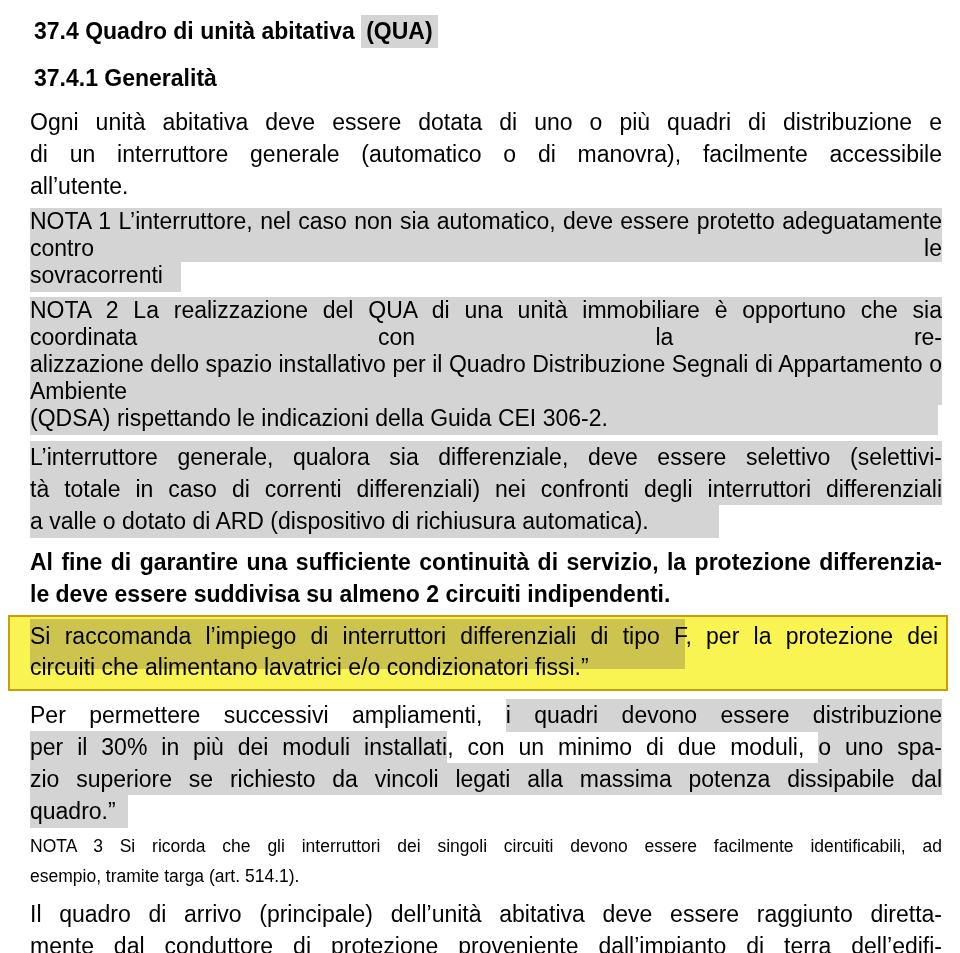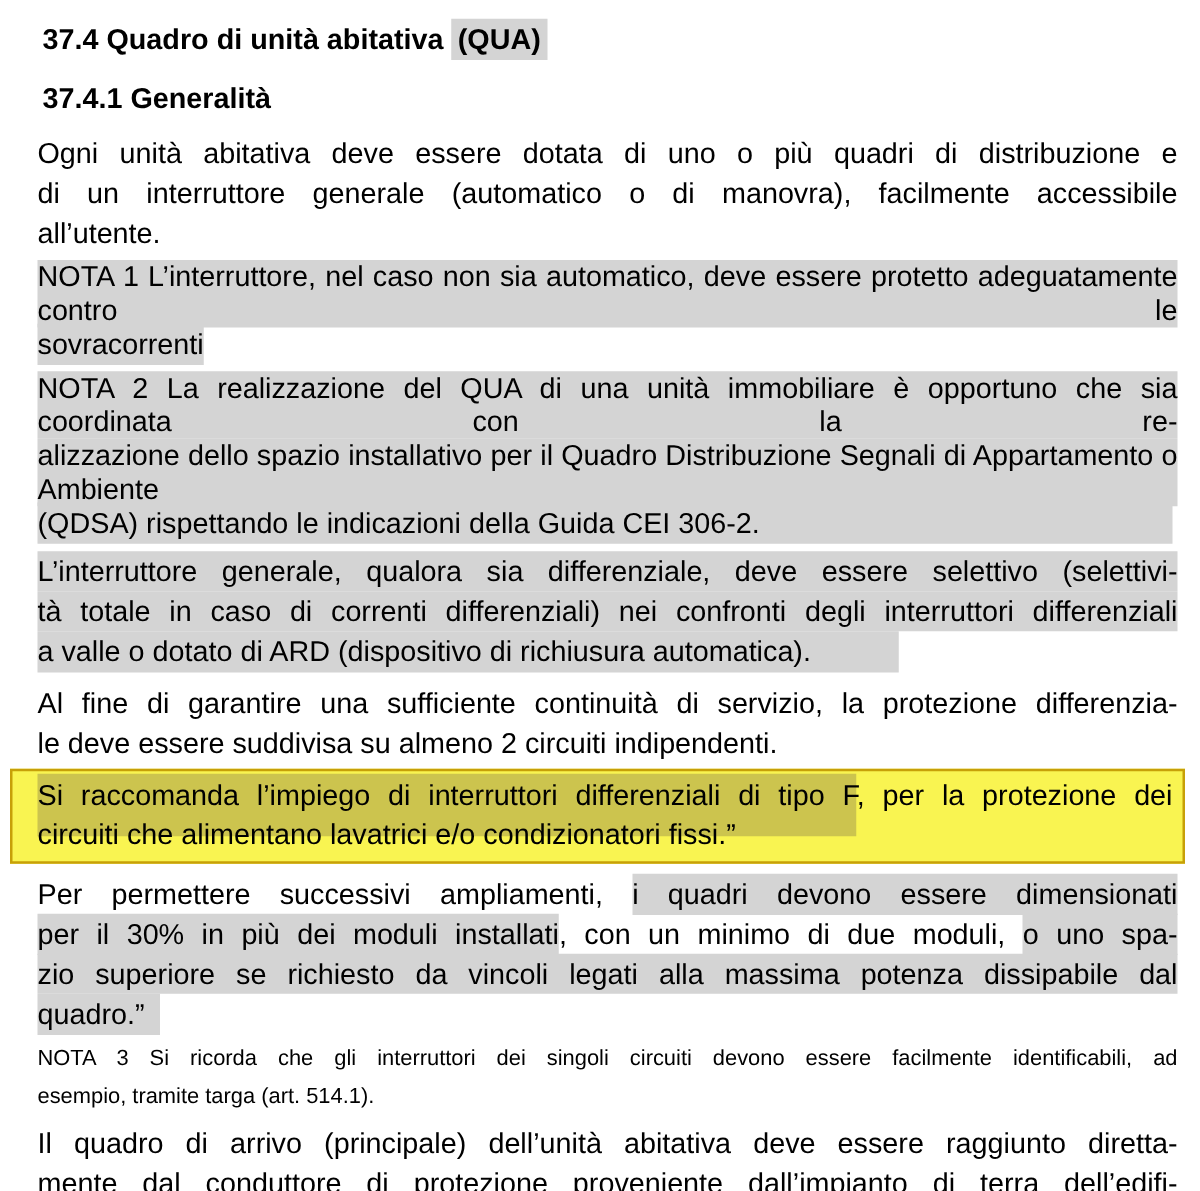--- a/index.html
+++ b/index.html
@@ -12,29 +12,29 @@
   h2{margin-top:18px;line-height:28px;}
   .qua-hl{background:#D4D4D4;padding:3px 5px 4px 5px;}
   .para{font-size:23px;line-height:31px;}
   .para.lg{line-height:32px;}
   .nota{font-size:23px;line-height:27px;}
   .nota3{font-size:17.5px;line-height:30px;}
   .jl{text-align:justify;text-align-last:justify;}
   .ll{text-align:left;}
   .hl-line{background:#D4D4D4;}
   .hl{background:#D4D4D4;padding-top:3px;padding-bottom:4px;}
-  .pad-sovr{}
+  .pad-sovr{padding-right:18px;}
   .pad-qdsa{padding-right:330px;}
   .pad-ard{padding-right:70px;}
   .pad-quadro{padding-right:12px;}
   .m-p1{margin-top:14px;}
   .m-nota1{margin-top:6px;}
   .m-nota2{margin-top:8px;}
   .m-p2{margin-top:9px;}
-  .m-p3{margin-top:9px;}
+  .m-p3{margin-top:9px;font-weight:bold;}
   .m-p4{margin-top:8px;}
   .m-nota3{margin-top:4px;}
   .m-p5{margin-top:7px;}
   .ybox{
     margin-top:5px;margin-left:-22px;margin-right:-6px;
     border:2px solid #C7A008;background:#F9F451;
     padding:4px 8px 6px 20px;
     font-size:23px;line-height:31px;
   }
   .olive{background:#CCC44E;padding-top:4px;padding-bottom:20px;}
@@ -75,21 +75,21 @@
     <div class="jl">Al fine di garantire una sufficiente continuità di servizio, la protezione differenzia-</div>
     <div class="ll">le deve essere suddivisa su almeno 2 circuiti indipendenti.</div>
   </div>
 
   <div class="ybox">
     <div class="jl"><span class="olive">Si raccomanda l’impiego di interruttori differenziali di tipo F</span><span>, per la protezione dei</span></div>
     <div class="ll">circuiti che alimentano lavatrici e/o condizionatori fissi.”</div>
   </div>
 
   <div class="para lg m-p4">
-    <div class="jl"><span>Per permettere successivi ampliamenti, </span><span class="hl">i quadri devono essere dimensionati</span></div>
+    <div class="jl"><span>Per permettere successivi ampliamenti, </span><span class="hl">i quadri devono essere distribuzione</span></div>
     <div class="jl"><span class="hl">per il 30% in più dei moduli installati</span><span>, con un minimo di due moduli, </span><span class="hl">o uno spa-</span></div>
     <div class="jl hl-line">zio superiore se richiesto da vincoli legati alla massima potenza dissipabile dal</div>
     <div class="ll"><span class="hl pad-quadro">quadro.”</span></div>
   </div>
 
   <div class="nota3 m-nota3">
     <div class="jl">NOTA 3 Si ricorda che gli interruttori dei singoli circuiti devono essere facilmente identificabili, ad</div>
     <div class="ll">esempio, tramite targa (art. 514.1).</div>
   </div>
 

